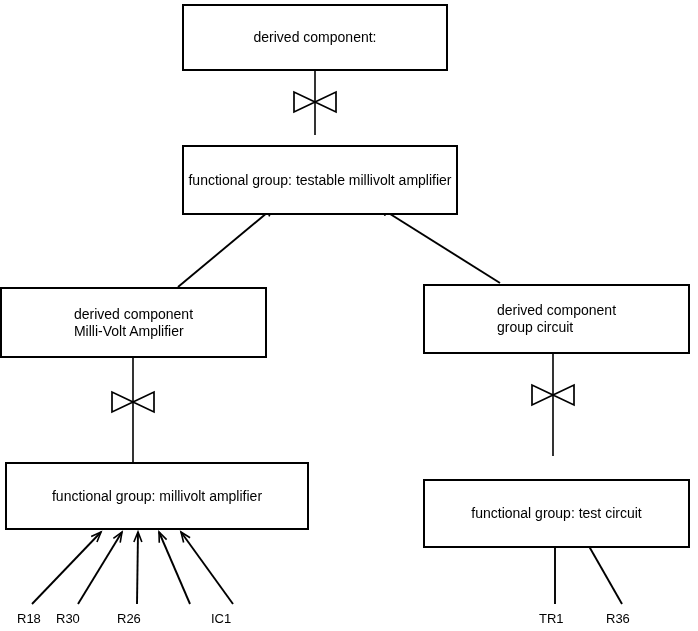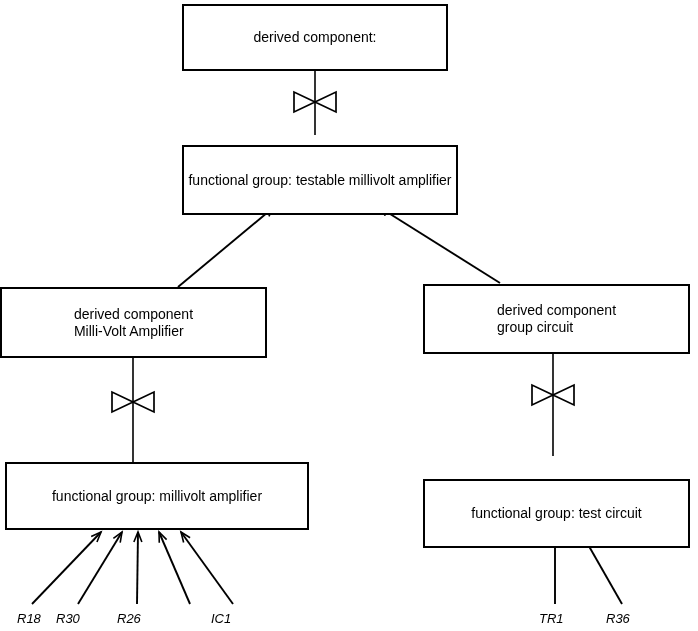--- a/index.html
+++ b/index.html
@@ -43,21 +43,20 @@
   }
   .node-text.centered {
     text-align: center;
   }
   .leaf-label {
     position: absolute;
     font-family: "Liberation Sans", sans-serif;
     font-size: 13px;
     color: #000000;
     white-space: pre;
-    font-style: italic;
   }
 </style>
 </head>
 <body>
 
 <div id="diagram-canvas">
 
   <svg id="diagram-svg" viewBox="0 0 698 631" xmlns="http://www.w3.org/2000/svg">
     <defs>
       <marker id="open-arrow" markerWidth="14" markerHeight="14" refX="11" refY="5" orient="auto" markerUnits="userSpaceOnUse">

